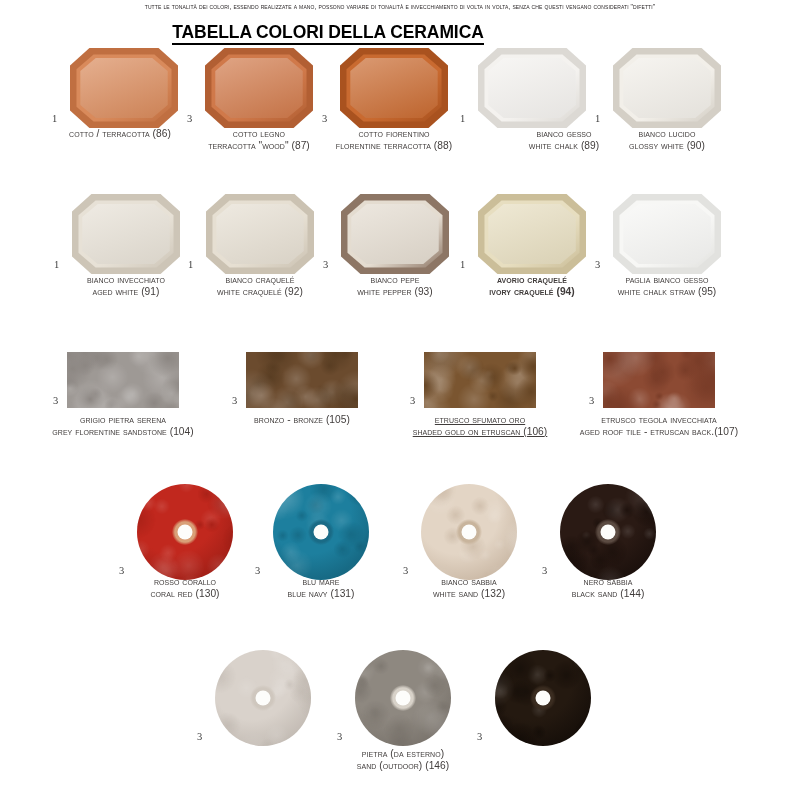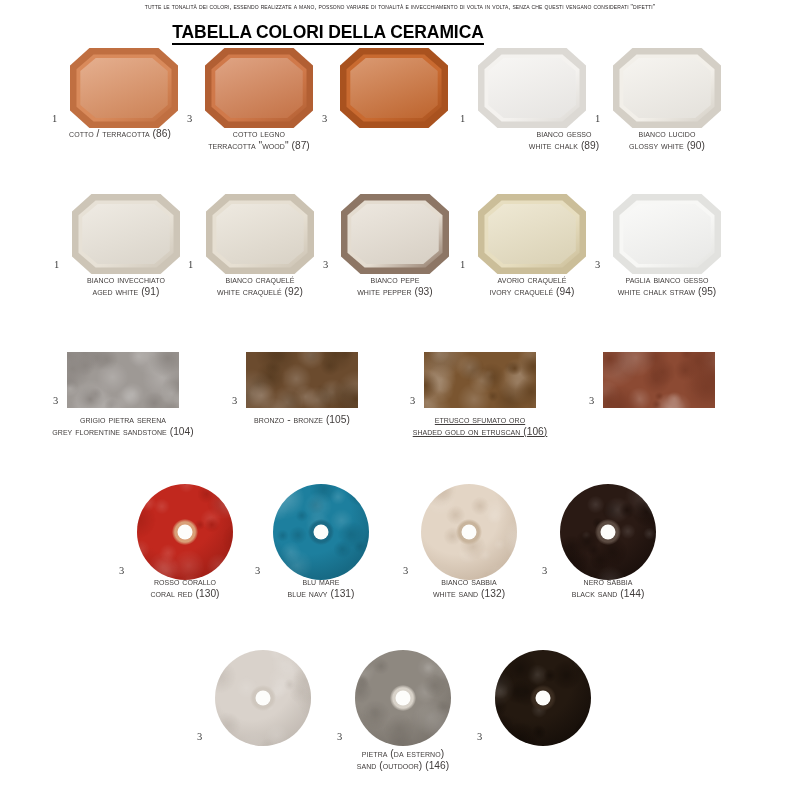--- a/index.html
+++ b/index.html
@@ -312,59 +312,67 @@
       </div>
     </div>
 
 <div class="caption" style="left: 120px; transform: translateX(-50%); position: absolute; top: 128px;">
       <span class="l2">Cotto / Terracotta (86)</span>
     </div>
     <div class="caption" style="left: 259px; transform: translateX(-50%); position: absolute; top: 128px;">
       <span class="l2">Cotto Legno</span>
       <span class="l2">Terracotta "wood" (87)</span>
     </div>
+    <div class="caption" style="left: 394px; transform: translateX(-50%); position: absolute; top: 128px;">
+      <span class="l2">Cotto fiorentino</span>
+      <span class="l2">Florentine terracotta (88)</span>
+    </div>
     <div class="caption" style="left: 564px; transform: translateX(-50%); position: absolute; top: 128px;">
       <span class="l2">Bianco gesso</span>
       <span class="l2">White chalk (89)</span>
     </div>
     <div class="caption" style="left: 667px; transform: translateX(-50%); position: absolute; top: 128px;">
       <span class="l2">Bianco lucido</span>
       <span class="l2">Glossy white (90)</span>
     </div>
     <div class="caption" style="left: 126px; transform: translateX(-50%); position: absolute; top: 274px;">
       <span class="l2">Bianco invecchiato</span>
       <span class="l2">Aged white (91)</span>
     </div>
     <div class="caption" style="left: 260px; transform: translateX(-50%); position: absolute; top: 274px;">
       <span class="l2">Bianco craquelé</span>
       <span class="l2">White craquelé (92)</span>
     </div>
     <div class="caption" style="left: 395px; transform: translateX(-50%); position: absolute; top: 274px;">
       <span class="l2">Bianco pepe</span>
       <span class="l2">White pepper (93)</span>
     </div>
-    <div class="caption" style="left: 532px; transform: translateX(-50%); position: absolute; top: 274px;">
+    <div class="caption" style="left: 532px; transform: translateX(-50%); position: absolute; top: 274px; font-weight: bold;">
       <span class="l2">Avorio craquelé</span>
       <span class="l2">Ivory craquelé (94)</span>
     </div>
     <div class="caption" style="left: 667px; transform: translateX(-50%); position: absolute; top: 274px;">
       <span class="l2">Paglia bianco gesso</span>
       <span class="l2">White chalk straw  (95)</span>
     </div>
     <div class="caption" style="left: 123px; transform: translateX(-50%); position: absolute; top: 414px;">
       <span class="l2">Grigio pietra serena</span>
       <span class="l2">Grey Florentine Sandstone (104)</span>
     </div>
     <div class="caption" style="left: 302px; transform: translateX(-50%); position: absolute; top: 414px;">
       <span class="l2">Bronzo - Bronze (105)</span>
     </div>
     <div class="caption" style="left: 480px; transform: translateX(-50%); position: absolute; top: 414px; text-decoration: underline;">
       <span class="l2">Etrusco sfumato oro</span>
       <span class="l2">Shaded Gold on Etruscan (106)</span>
     </div>
+    <div class="caption" style="left: 659px; transform: translateX(-50%); position: absolute; top: 414px;">
+      <span class="l2">Etrusco tegola invecchiata</span>
+      <span class="l2">Aged roof tile - etruscan back.(107)</span>
+    </div>
     <div class="caption" style="left: 185px; transform: translateX(-50%); position: absolute; top: 576px;">
       <span class="l2">Rosso corallo</span>
       <span class="l2">Coral red (130)</span>
     </div>
     <div class="caption" style="left: 321px; transform: translateX(-50%); position: absolute; top: 576px;">
       <span class="l2">Blu mare</span>
       <span class="l2">Blue navy (131)</span>
     </div>
     <div class="caption" style="left: 469px; transform: translateX(-50%); position: absolute; top: 576px;">
       <span class="l2">Bianco sabbia</span>

